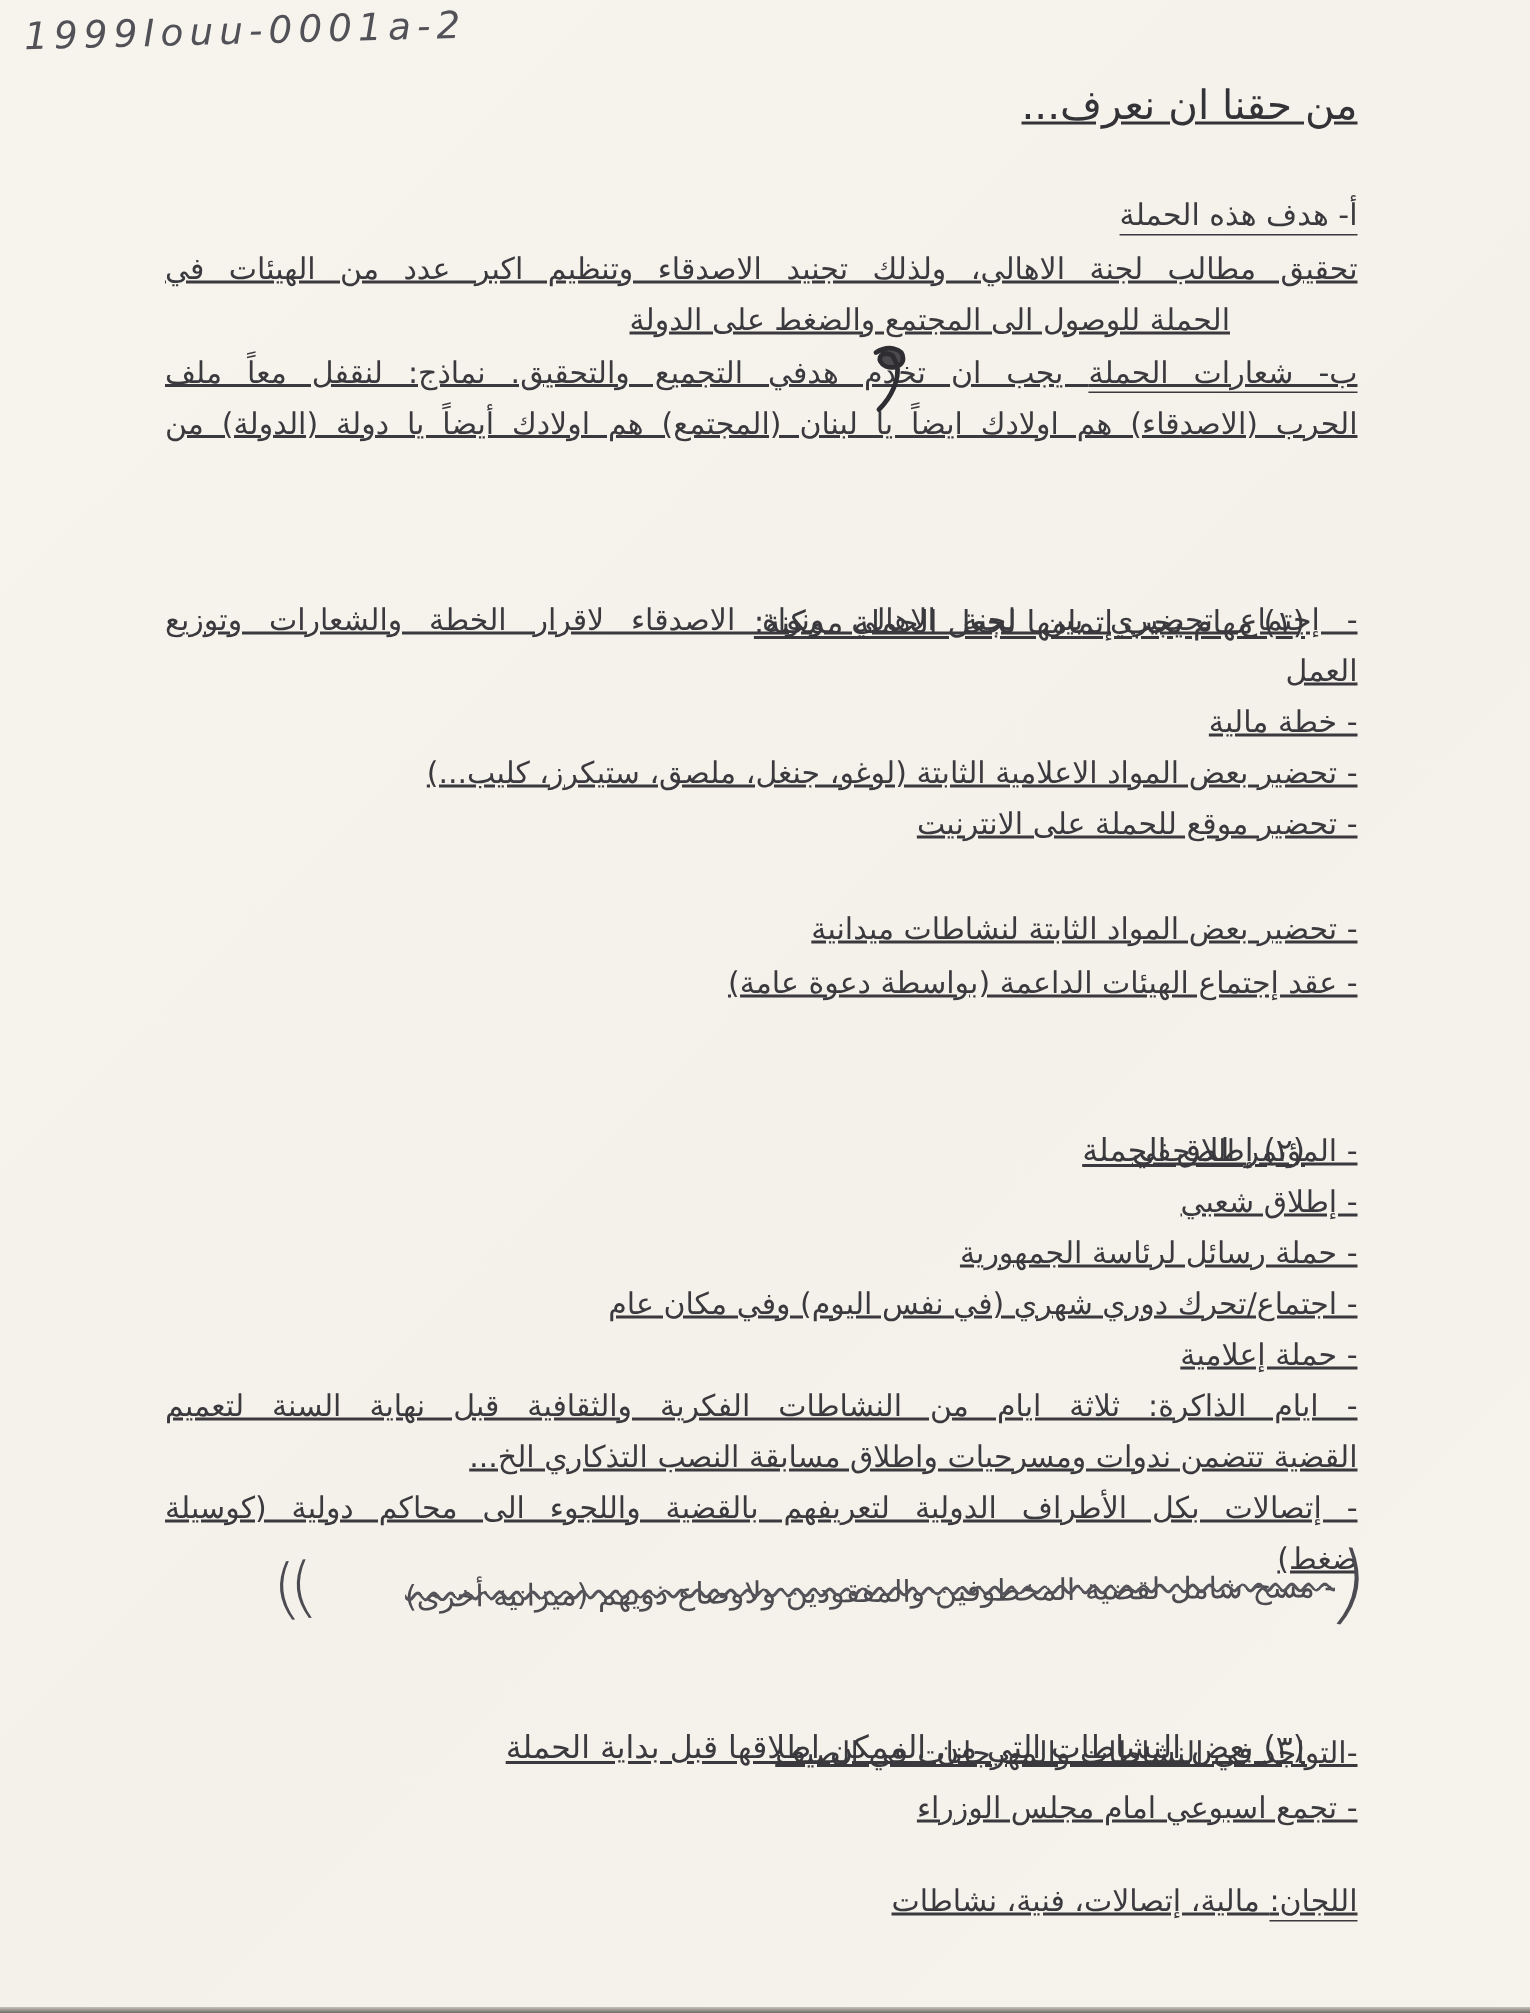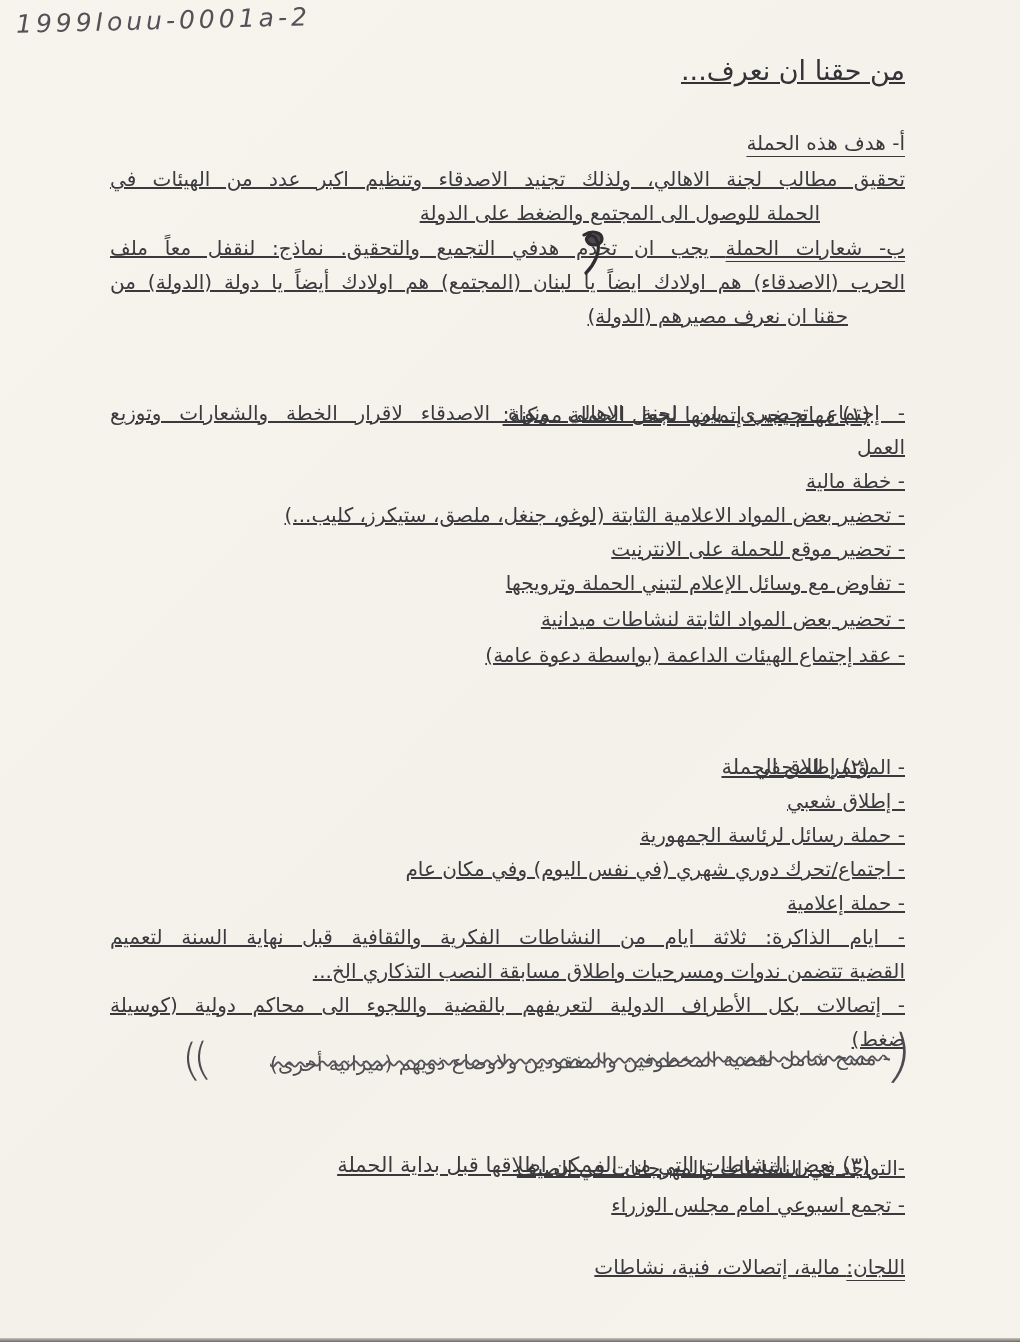--- a/index.html
+++ b/index.html
@@ -83,34 +83,32 @@
   <div class="line title" style="top:56px;right:115px;">من حقنا ان نعرف...</div>
 
   <div class="line ralign uline" style="top:128px;">أ- هدف هذه الحملة</div>
   <div class="line just" style="top:164px;">تحقيق مطالب لجنة الاهالي، ولذلك تجنيد الاصدقاء وتنظيم اكبر عدد من الهيئات في</div>
   <div class="line" style="top:198px;right:200px;">الحملة للوصول الى المجتمع والضغط على الدولة</div>
 
   <div class="line just" style="top:233px;">
     <span class="uline">ب- شعارات الحملة</span><span> يجب ان تخدم هدفي التجميع والتحقيق. نماذج: لنقفل معاً ملف</span>
   </div>
   <div class="line just" style="top:267px;">الحرب (الاصدقاء) هم اولادك ايضاً يا لبنان (المجتمع) هم اولادك أيضاً يا دولة (الدولة) من</div>
-  <div class="line" style="top:301px;right:172px;">حقنا ان نعرف مصيرهم (الدولة)</div>
 
   <svg class="inkblot" style="top:229px;left:578px;" width="30" height="46" viewBox="0 0 30 46">
     <path d="M6 6 C14 1, 24 3, 24 10 C24 17, 12 18, 9 12 C7 8, 12 5, 17 8 L20 14 C22 24, 16 36, 8 44" fill="none" stroke="#2e2d31" stroke-width="3.2" stroke-linecap="round"></path>
     <ellipse cx="16" cy="10" rx="8" ry="5.5" fill="#2e2d31" opacity="0.85"></ellipse>
   </svg>
 
   <div class="line heading-num" style="top:360px;">(١) مهام يجب إتمامها لجعل الحملة ممكنة:</div>
   <div class="line just" style="top:398px;">- إجتماع تحضيري بين لجنة الاهالي ونواة الاصدقاء لاقرار الخطة والشعارات وتوزيع</div>
   <div class="line ralign" style="top:432px;">العمل</div>
   <div class="line ralign" style="top:466px;">- خطة مالية</div>
   <div class="line ralign" style="top:500px;">- تحضير بعض المواد الاعلامية الثابتة (لوغو، جنغل، ملصق، ستيكرز، كليب...)</div>
   <div class="line ralign" style="top:534px;">- تحضير موقع للحملة على الانترنيت</div>
-  <div class="line ralign" style="top:568px;">- تفاوض مع وسائل الإعلام لتبني الحملة وترويجها</div>
   <div class="line ralign" style="top:604px;">- تحضير بعض المواد الثابتة لنشاطات ميدانية</div>
   <div class="line ralign" style="top:640px;">- عقد إجتماع الهيئات الداعمة (بواسطة دعوة عامة)</div>
 
   <div class="line heading-num" style="top:712px;">(٢) إطلاق الحملة</div>
   <div class="line ralign" style="top:752px;">- المؤتمر الصحفي</div>
   <div class="line ralign" style="top:786px;margin-left:44px;">- إطلاق شعبي</div>
   <div class="line ralign" style="top:820px;">- حملة رسائل لرئاسة الجمهورية</div>
   <div class="line ralign" style="top:854px;">- اجتماع/تحرك دوري شهري  (في نفس اليوم) وفي مكان عام</div>
   <div class="line ralign" style="top:888px;margin-left:26px;">- حملة إعلامية</div>
   <div class="line just" style="top:922px;">- ايام الذاكرة: ثلاثة ايام من النشاطات الفكرية والثقافية قبل نهاية السنة لتعميم</div>

